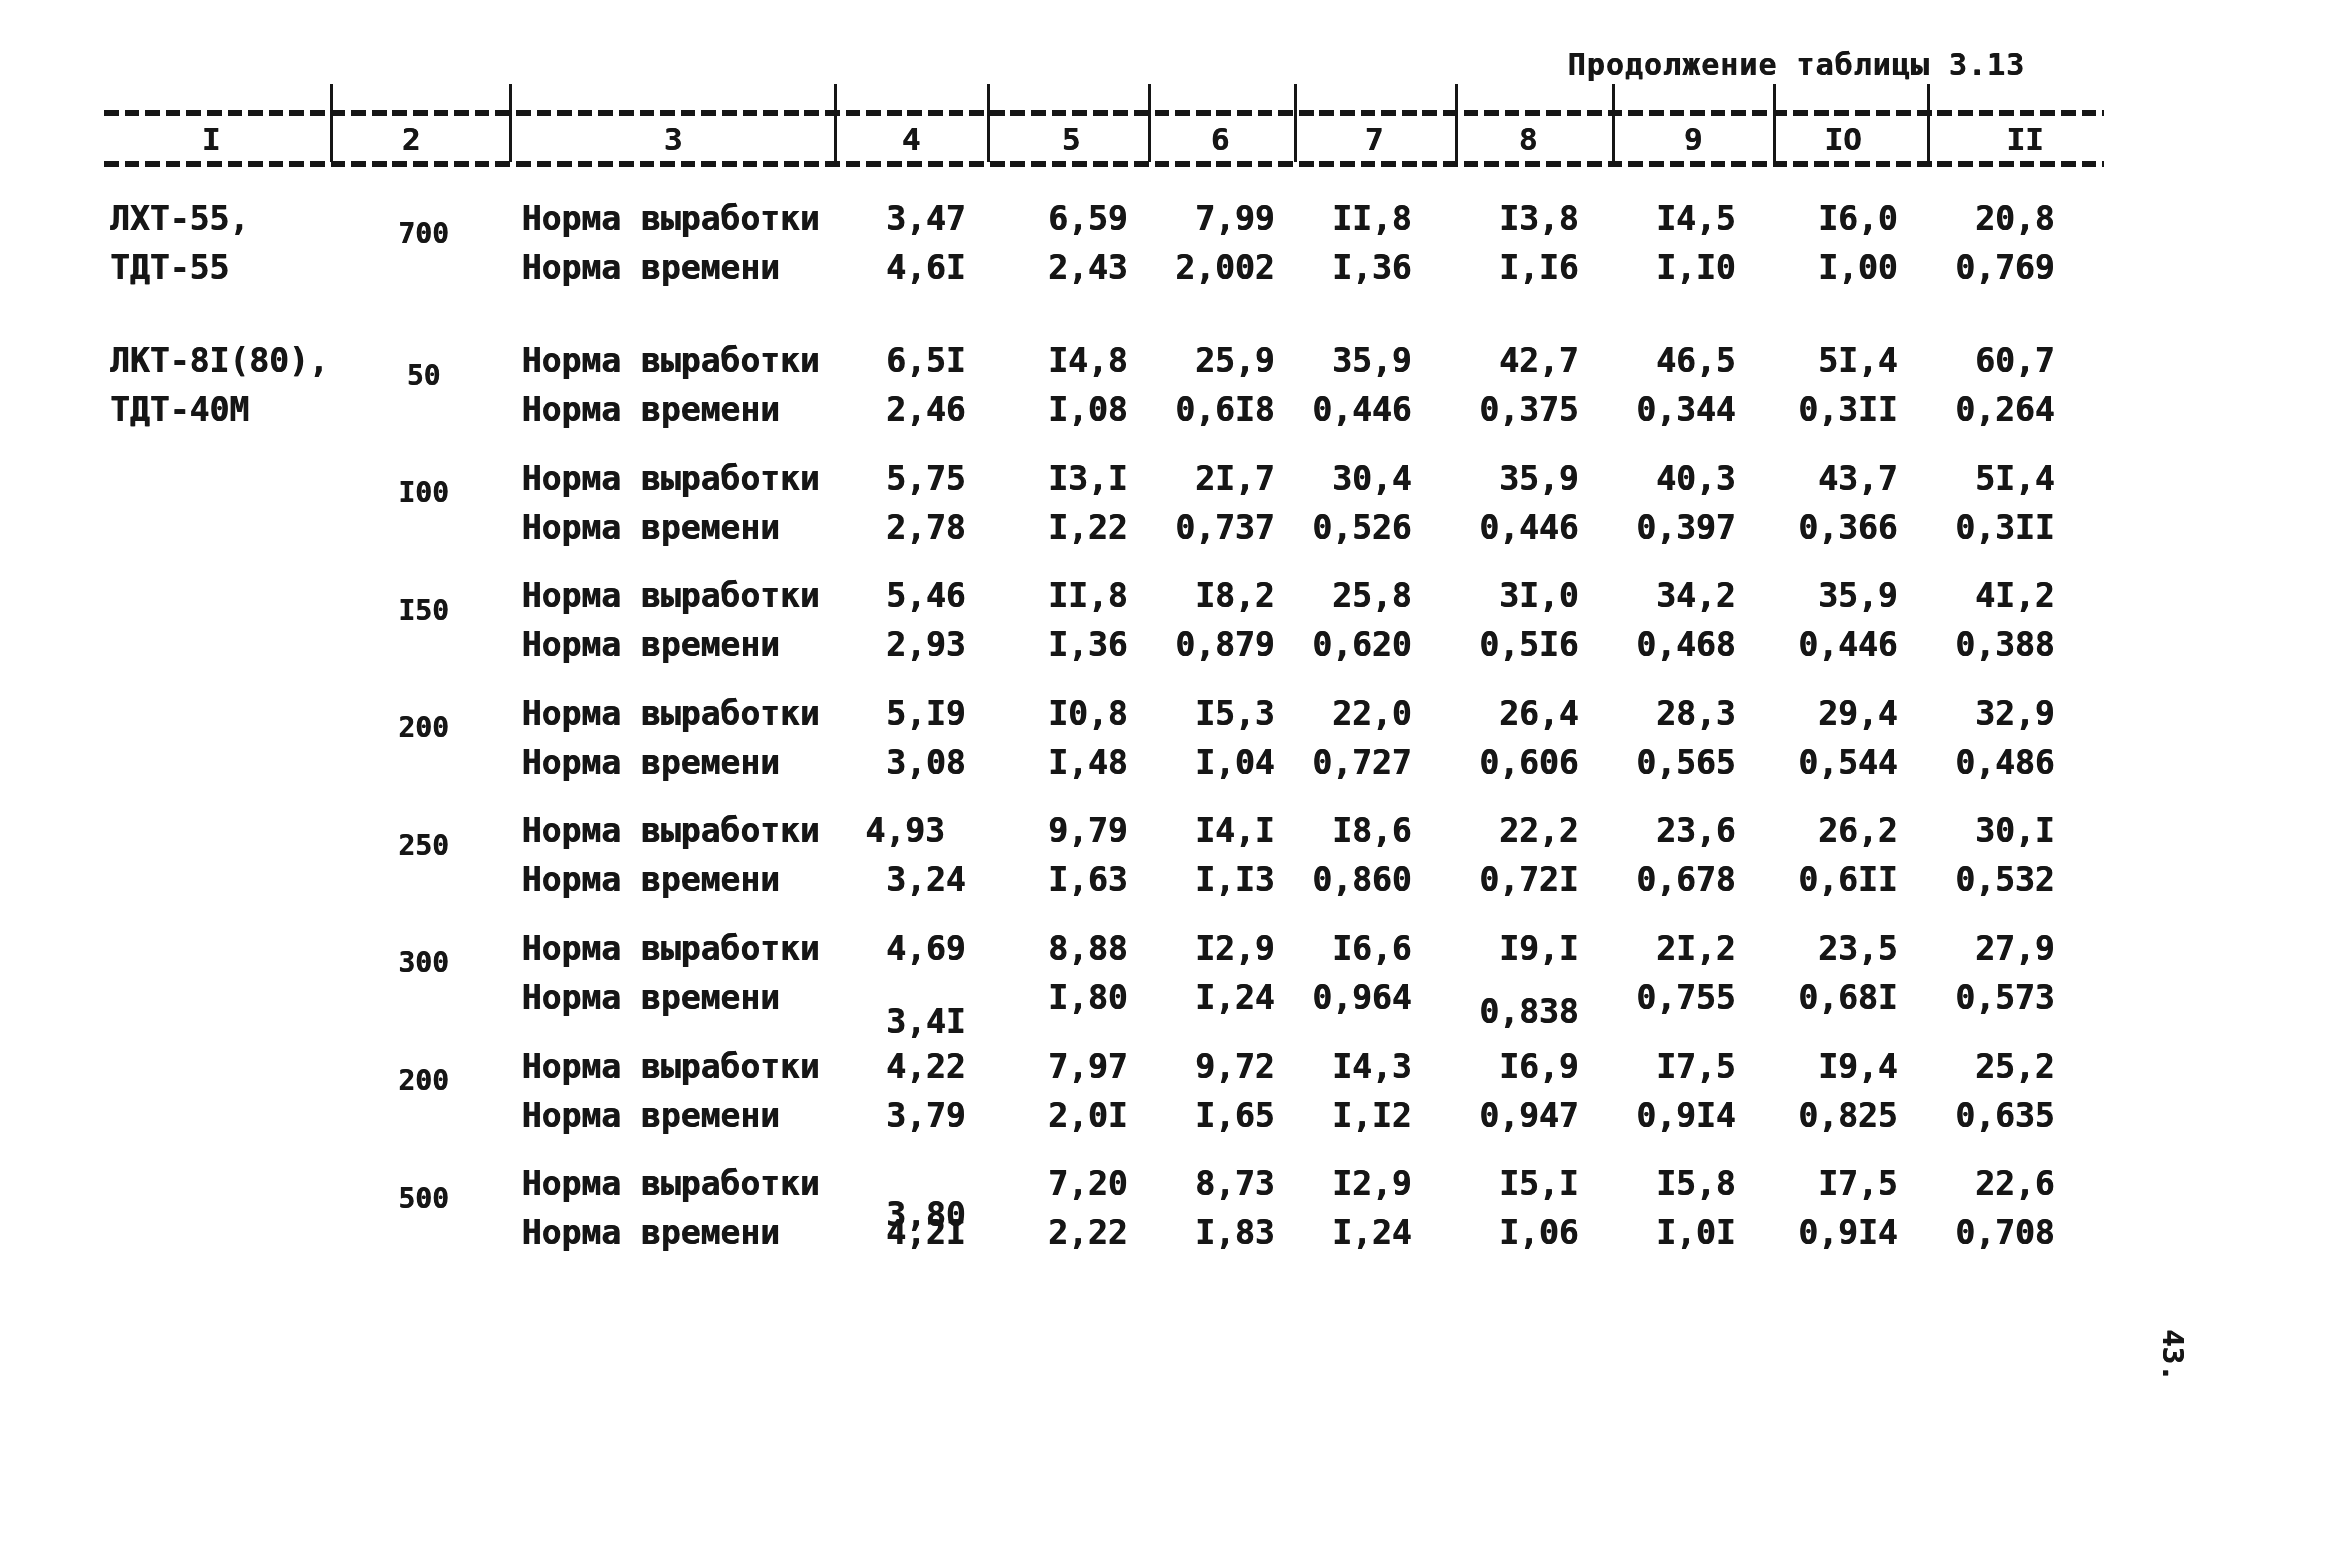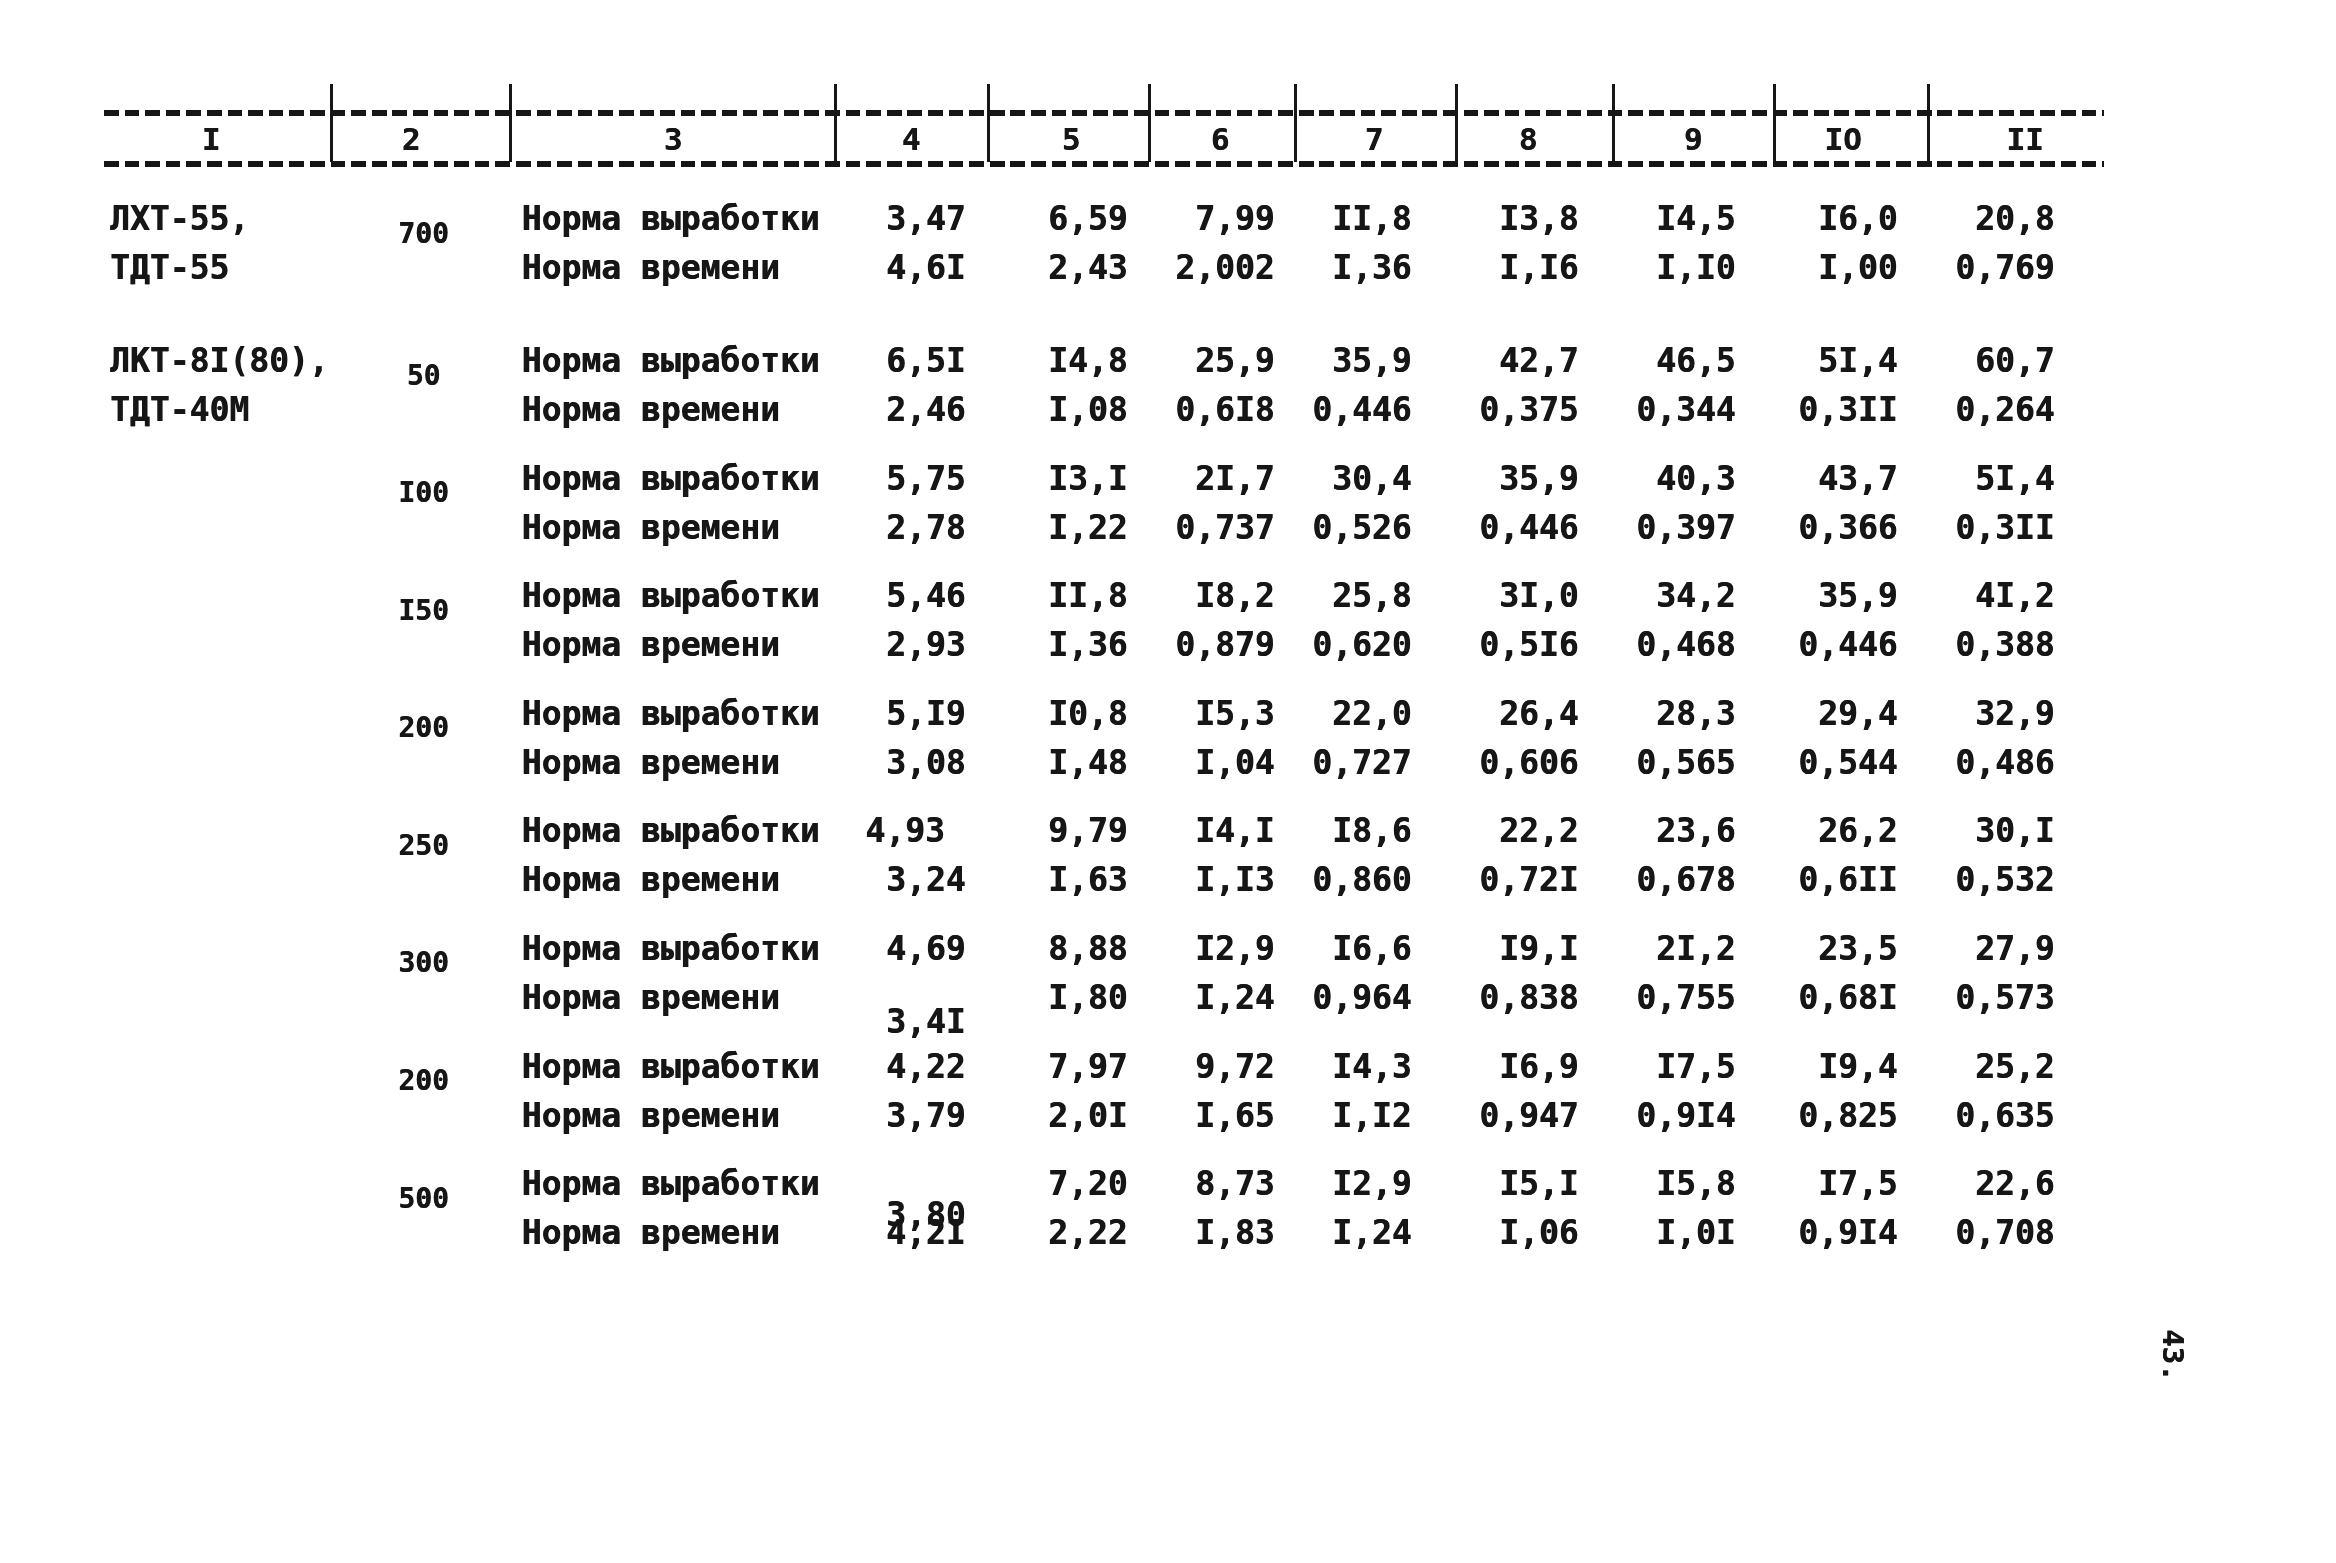--- a/index.html
+++ b/index.html
@@ -51,20 +51,21 @@
     position:absolute;left:2190px;top:1329px;
     font-size:29px;
     transform:rotate(90deg);transform-origin:0 0;
     text-shadow:0.6px 0 currentColor;
   }
 </style>
 </head>
 <body>
 
 <div class="page">
+  <div class="title">Продолжение таблицы 3.13</div>
 
   <div class="rule rule-top"></div>
   <div class="rule rule-mid"></div>
 
   <div>
       <span class="head-num" style="left: 211px;">I</span>
       <span class="head-num" style="left: 411px;">2</span>
       <span class="head-num" style="left: 673px;">3</span>
       <span class="head-num" style="left: 911px;">4</span>
       <span class="head-num" style="left: 1071px;">5</span>
@@ -228,21 +229,21 @@
         <div class="cell c-num" style="grid-area: 1 / 7;">I2,9</div>
         <div class="cell c-num" style="grid-area: 1 / 8;">I6,6</div>
         <div class="cell c-num" style="grid-area: 1 / 9;">I9,I</div>
         <div class="cell c-num" style="grid-area: 1 / 10;">2I,2</div>
         <div class="cell c-num" style="grid-area: 1 / 11;">23,5</div>
         <div class="cell c-num" style="grid-area: 1 / 12;">27,9</div>
         <div class="cell c-num" style="grid-area: 2 / 5; margin-top: 24px;">3,4I</div>
         <div class="cell c-num" style="grid-area: 2 / 6;">I,80</div>
         <div class="cell c-num" style="grid-area: 2 / 7;">I,24</div>
         <div class="cell c-num" style="grid-area: 2 / 8;">0,964</div>
-        <div class="cell c-num" style="grid-area: 2 / 9;">0,838</div>
+        <div class="cell c-num" style="grid-area: 2 / 9; margin-top: 14px;">0,838</div>
         <div class="cell c-num" style="grid-area: 2 / 10;">0,755</div>
         <div class="cell c-num" style="grid-area: 2 / 11;">0,68I</div>
         <div class="cell c-num" style="grid-area: 2 / 12;">0,573</div>
       </div>
       <div class="block">
         <div class="cell c-load">200</div>
         <div class="cell c-label" style="grid-row: 1;">Норма выработки</div>
         <div class="cell c-label" style="grid-row: 2;">Норма времени</div>
         <div class="cell c-num" style="grid-area: 1 / 5;">4,22</div>
         <div class="cell c-num" style="grid-area: 1 / 6;">7,97</div>

